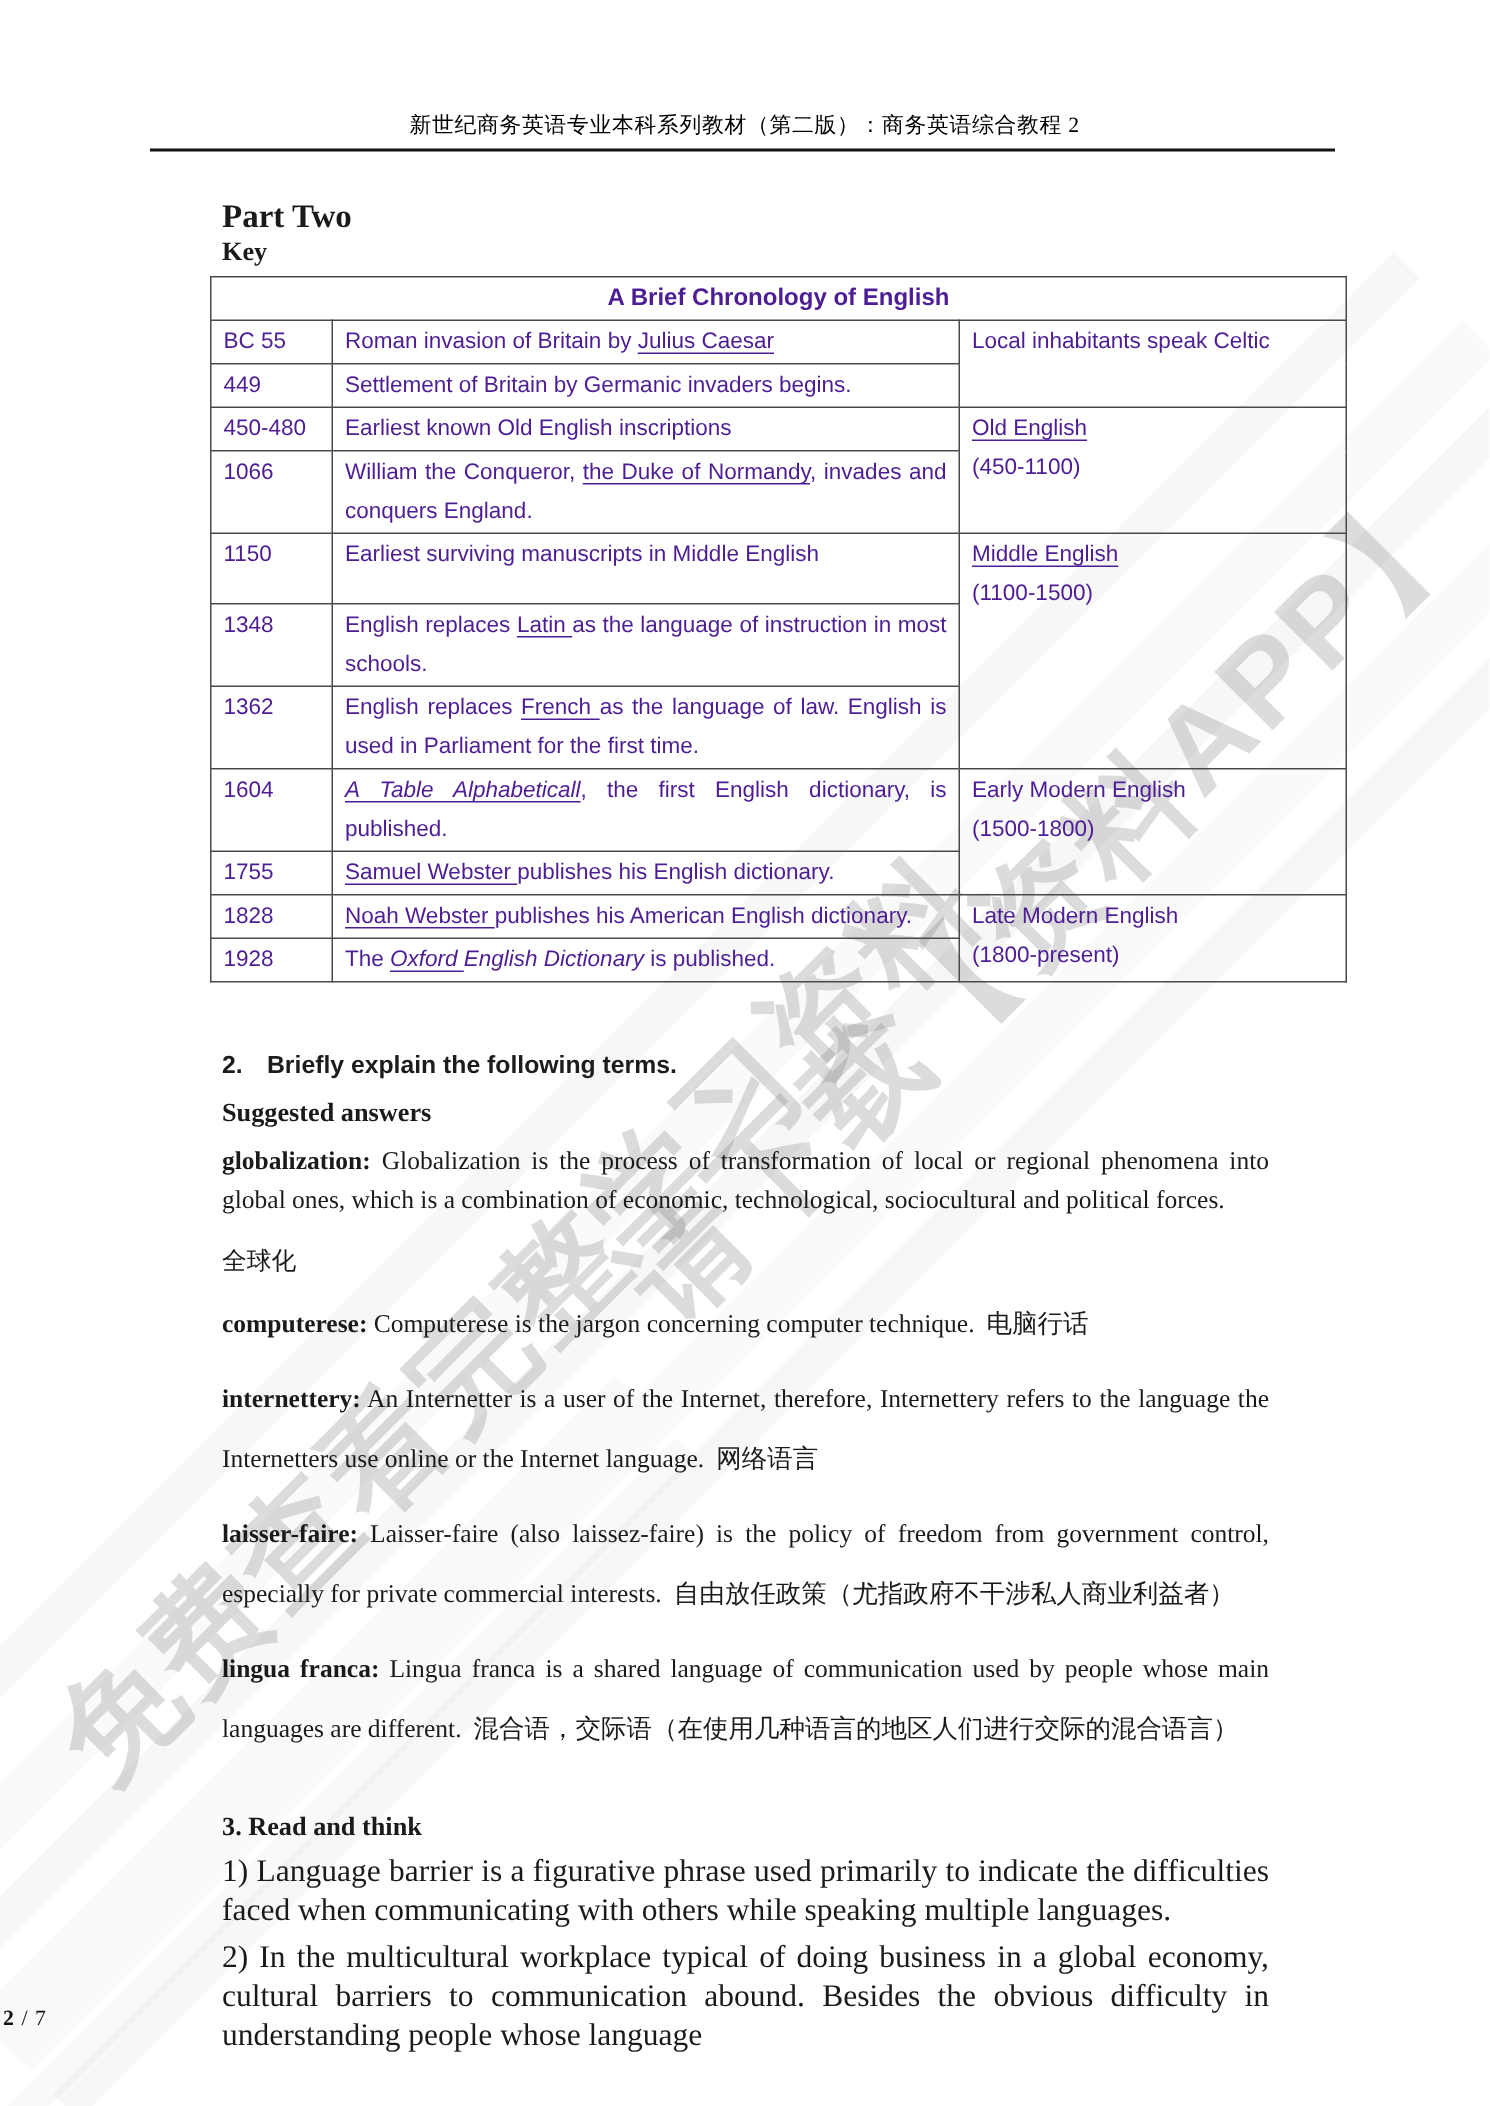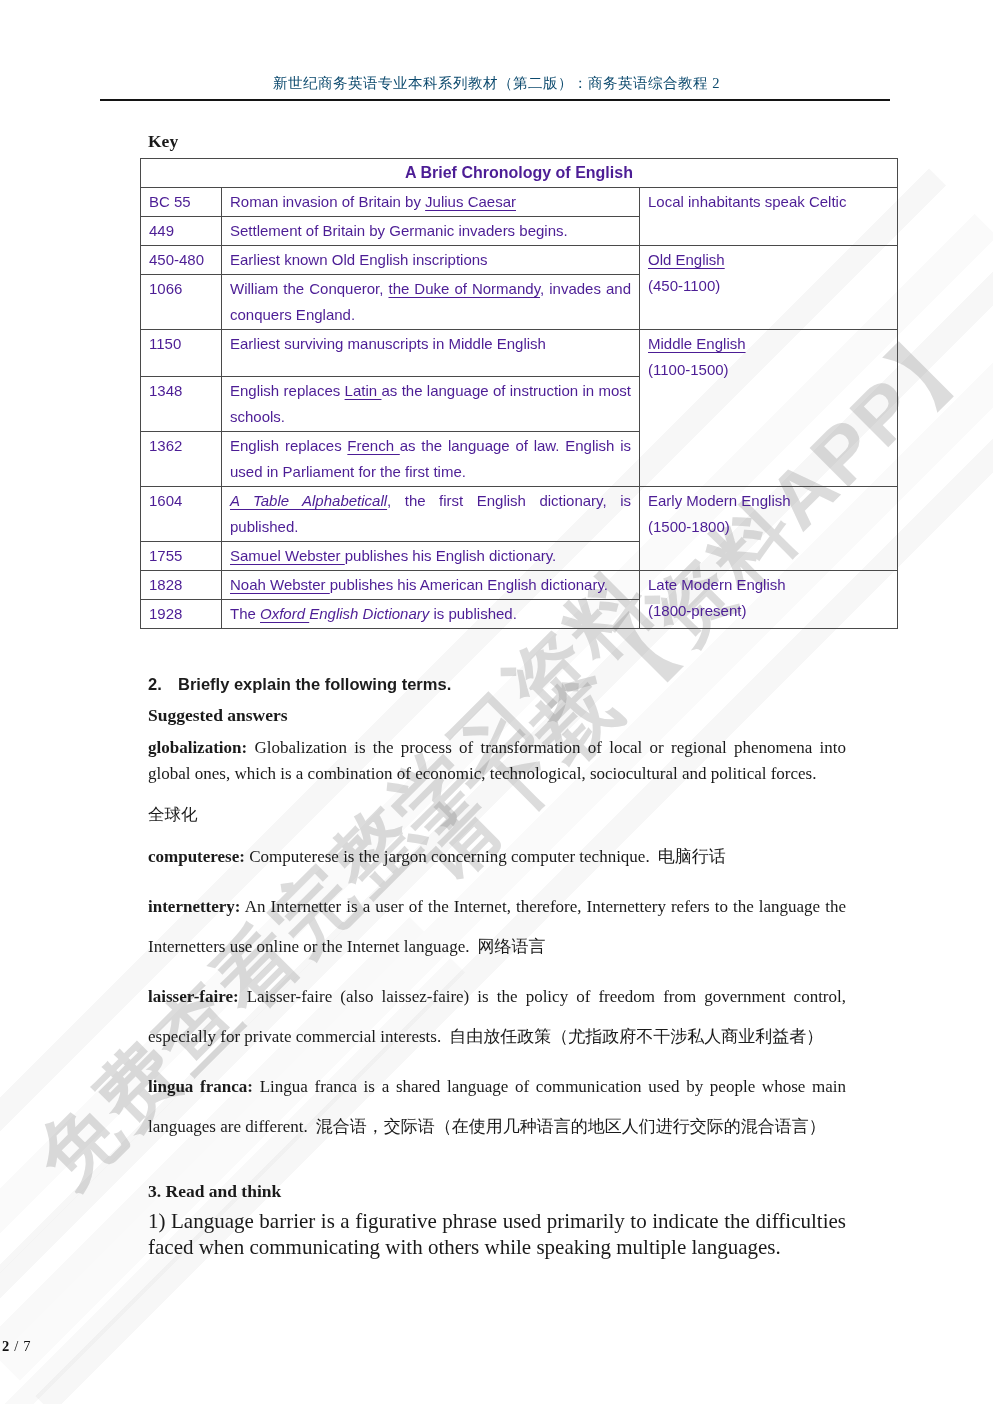--- a/index.html
+++ b/index.html
@@ -24,21 +24,21 @@
   .wm-text{
     position:absolute;z-index:0;pointer-events:none;white-space:nowrap;
     font-family:"Liberation Sans","DejaVu Sans",sans-serif;font-weight:700;
     font-size:80px;line-height:1;letter-spacing:3px;color:rgba(128,128,128,0.28);
     transform:rotate(-45deg);
   }
   .wm-line1{left:-70px;top:840px;}
   .wm-line2{left:320px;top:560px;}
   
   .doc-header{position:absolute;top:74px;left:0;width:993px;text-align:center;z-index:1;
-    font-size:14.5px;color:#0c4a6e;letter-spacing:0.5px;}
+    font-size:14.5px;color:#000000;letter-spacing:0.5px;}
   .doc-header-rule{position:absolute;top:99px;left:100px;width:790px;height:2px;background:#141414;z-index:1;}
   .doc-footer{position:absolute;top:1294px;left:2px;width:993px;text-align:left;z-index:1;font-size:14.5px;color:#111;margin-top:44px;}
   .doc-footer .pg-cur{font-weight:700;margin-right:5px;}
   .doc-footer .pg-sep{margin-right:5px;}
   
   .content{position:absolute;left:148px;top:131px;width:698px;z-index:1;}
   .part-title{font-size:22px;font-weight:700;line-height:26px;}
   .key-label{font-size:17.5px;font-weight:700;line-height:20px;}
   
   table.chron{
@@ -79,20 +79,21 @@
   <div class="wm-band wm-band-small"></div>
   <div class="wm-text wm-line1">免费查看完整学习资料</div>
   <div class="wm-text wm-line2">请下载【资料APP】</div>
 
   <div class="doc-header">
     <span>新世纪商务英语专业本科系列教材（第二版）：商务英语综合教程 2</span>
   </div>
   <div class="doc-header-rule"></div>
 
   <div class="content">
+    <div class="part-title">Part Two</div>
     <div class="key-label">Key</div>
 
     <table class="chron">
       <colgroup>
           <col class="c-year">
           <col class="c-event">
           <col class="c-period">
         </colgroup>
       <tbody id="chron-body">
           <tr>
@@ -173,19 +174,20 @@
         <p class="cjk-block">全球化</p>
         <p class="term lh40"><b>computerese:</b> <span>Computerese is the jargon concerning computer technique.</span><span class="gloss">电脑行话</span></p>
         <p class="term lh40"><b>internettery:</b> <span>An Internetter is a user of the Internet, therefore, Internettery refers to the language the Internetters use online or the Internet language.</span><span class="gloss">网络语言</span></p>
         <p class="term lh40"><b>laisser-faire:</b> <span>Laisser-faire (also laissez-faire) is the policy of freedom from government control, especially for private commercial interests.</span><span class="gloss">自由放任政策（尤指政府不干涉私人商业利益者）</span></p>
         <p class="term lh40"><b>lingua franca:</b> <span>Lingua franca is a shared language of communication used by people whose main languages are different.</span><span class="gloss">混合语，交际语（在使用几种语言的地区人们进行交际的混合语言）</span></p>
       </div>
 
     <div class="sec3-head">3. Read and think</div>
     <div id="sec3-paras">
         <p class="ans">1) Language barrier is a figurative phrase used primarily to indicate the difficulties faced   when communicating with others while speaking multiple languages.</p>
+        <p class="ans">2) In the multicultural workplace typical of doing business in a global economy, cultural barriers to communication abound. Besides the obvious difficulty in understanding people whose language</p>
       </div>
   </div>
 
   <div class="doc-footer">
     <span class="pg-cur">2</span><span class="pg-sep">/</span><span class="pg-tot">7</span>
   </div>
 </div>
 
 </body></html>

